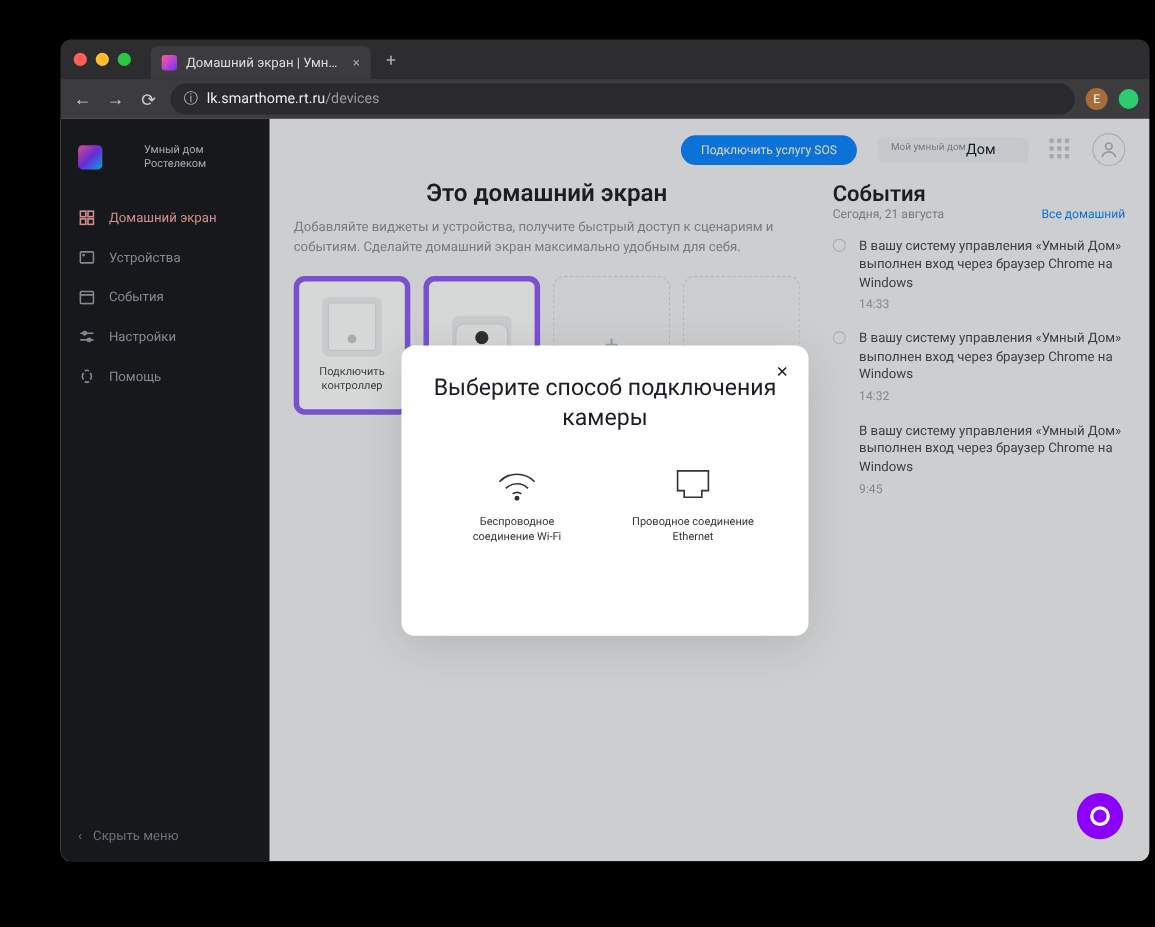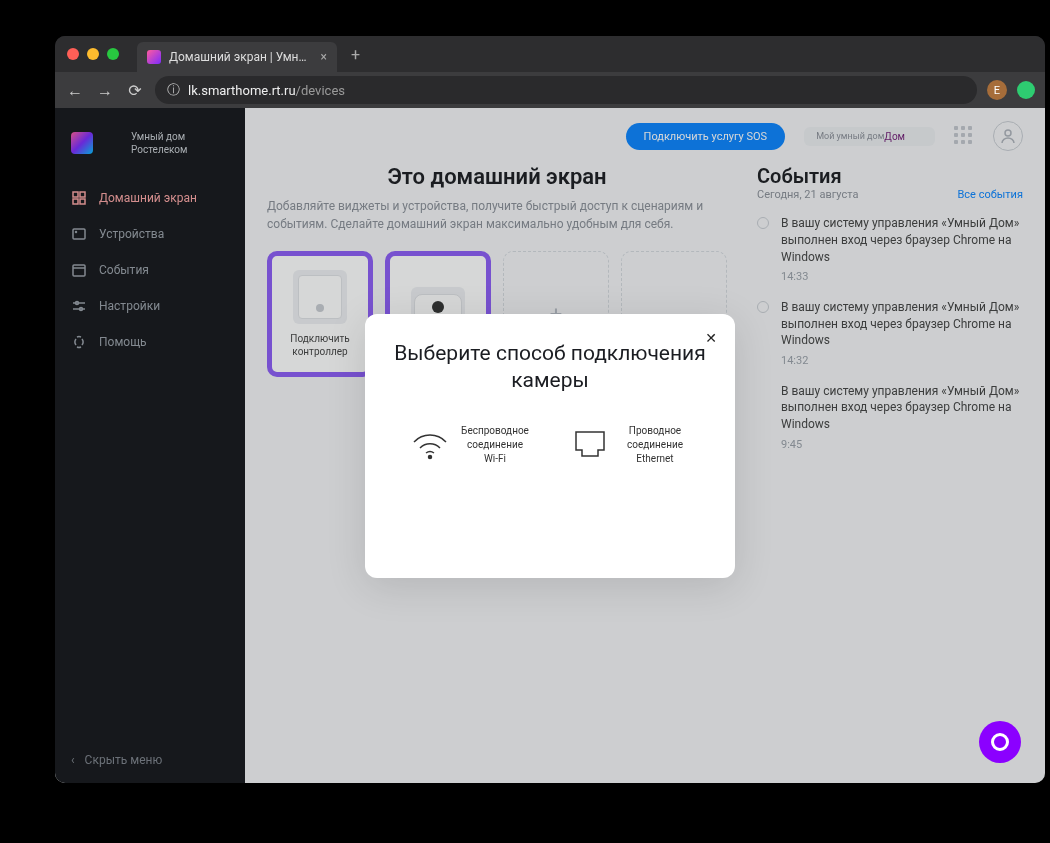--- a/index.html
+++ b/index.html
@@ -100,21 +100,21 @@
     }
     .sos-btn {
       background: #0a84ff; color: #fff; border-radius: 16px;
       padding: 7px 18px; font-size: 11px; cursor: pointer;
     }
     .home-chip {
       display: flex; flex-direction: row;
       background: #eceef1; border-radius: 6px; padding: 4px 30px 4px 12px;
       font-size: 9px; color: #8a8f98; cursor: pointer;
     }
-    .home-chip .home-name { font-size: 10px; color: #701a75; }
+    .home-chip .home-name { font-size: 13px; color: #0f172a; }
     .grid-icon {
       width: 20px; height: 20px;
       display: grid; grid-template-columns: repeat(3,4px); grid-template-rows: repeat(3,4px); gap: 3px;
       cursor: pointer;
     }
     .grid-icon span { background: #c2c6cd; border-radius: 1px; }
     .avatar { width: 30px; height: 30px; border-radius: 50%; border: 1px solid #c8ccd2; display: flex; align-items: center; justify-content: center; color: #aeb3bb; cursor: pointer; }
 
     .content { flex: 1; display: flex; gap: 30px; padding: 0 22px 22px; overflow: hidden; }
     .left-col { flex: 1.3; }
@@ -151,21 +151,21 @@
       display: flex; align-items: center; justify-content: center;
     }
     .modal {
       width: 370px; height: 264px; background: #fff; border-radius: 12px;
       position: relative; padding: 26px 24px;
       box-shadow: 0 8px 40px rgba(0,0,0,0.12);
     }
     .modal-close { position: absolute; top: 16px; right: 18px; color: #222; cursor: pointer; font-size: 14px; }
     .modal-title { font-size: 21px; font-weight: 400; text-align: center; color: #1b1d22; line-height: 1.3; margin-bottom: 30px; }
     .modal-options { display: flex; justify-content: center; gap: 40px; }
-    .modal-option { display: flex; flex-direction: row; align-items: center; gap: 10px; cursor: pointer; width: 120px; }
+    .modal-option { display: flex; flex-direction: column; align-items: center; gap: 10px; cursor: pointer; width: 120px; }
     .option-icon { width: 44px; height: 34px; display: flex; align-items: center; justify-content: center; }
     .option-label { font-size: 10px; text-align: center; color: #333; line-height: 1.4; }
 
     
     .chat-fab {
       position: absolute; bottom: 20px; right: 24px;
       width: 42px; height: 42px; border-radius: 50%;
       background: #8b00ff; display: flex; align-items: center; justify-content: center;
       cursor: pointer;
     }
@@ -313,21 +313,21 @@
             </div>
             <div class="card dashed">
             </div>
           </div>
         </div>
 
         <div class="right-col">
           <div class="events-title">События</div>
           <div class="events-head">
             <span class="events-date">Сегодня, 21 августа</span>
-            <span class="events-all">Все события</span>
+            <span class="events-all">Все домашний</span>
           </div>
           <div class="event-row">
             <div class="event-bullet"></div>
             <div class="event-body">
               <div>В вашу систему управления «Умный Дом» выполнен вход через браузер Chrome на Windows</div>
               <div class="event-time">14:33</div>
             </div>
           </div>
           <div class="event-row">
             <div class="event-bullet"></div>

